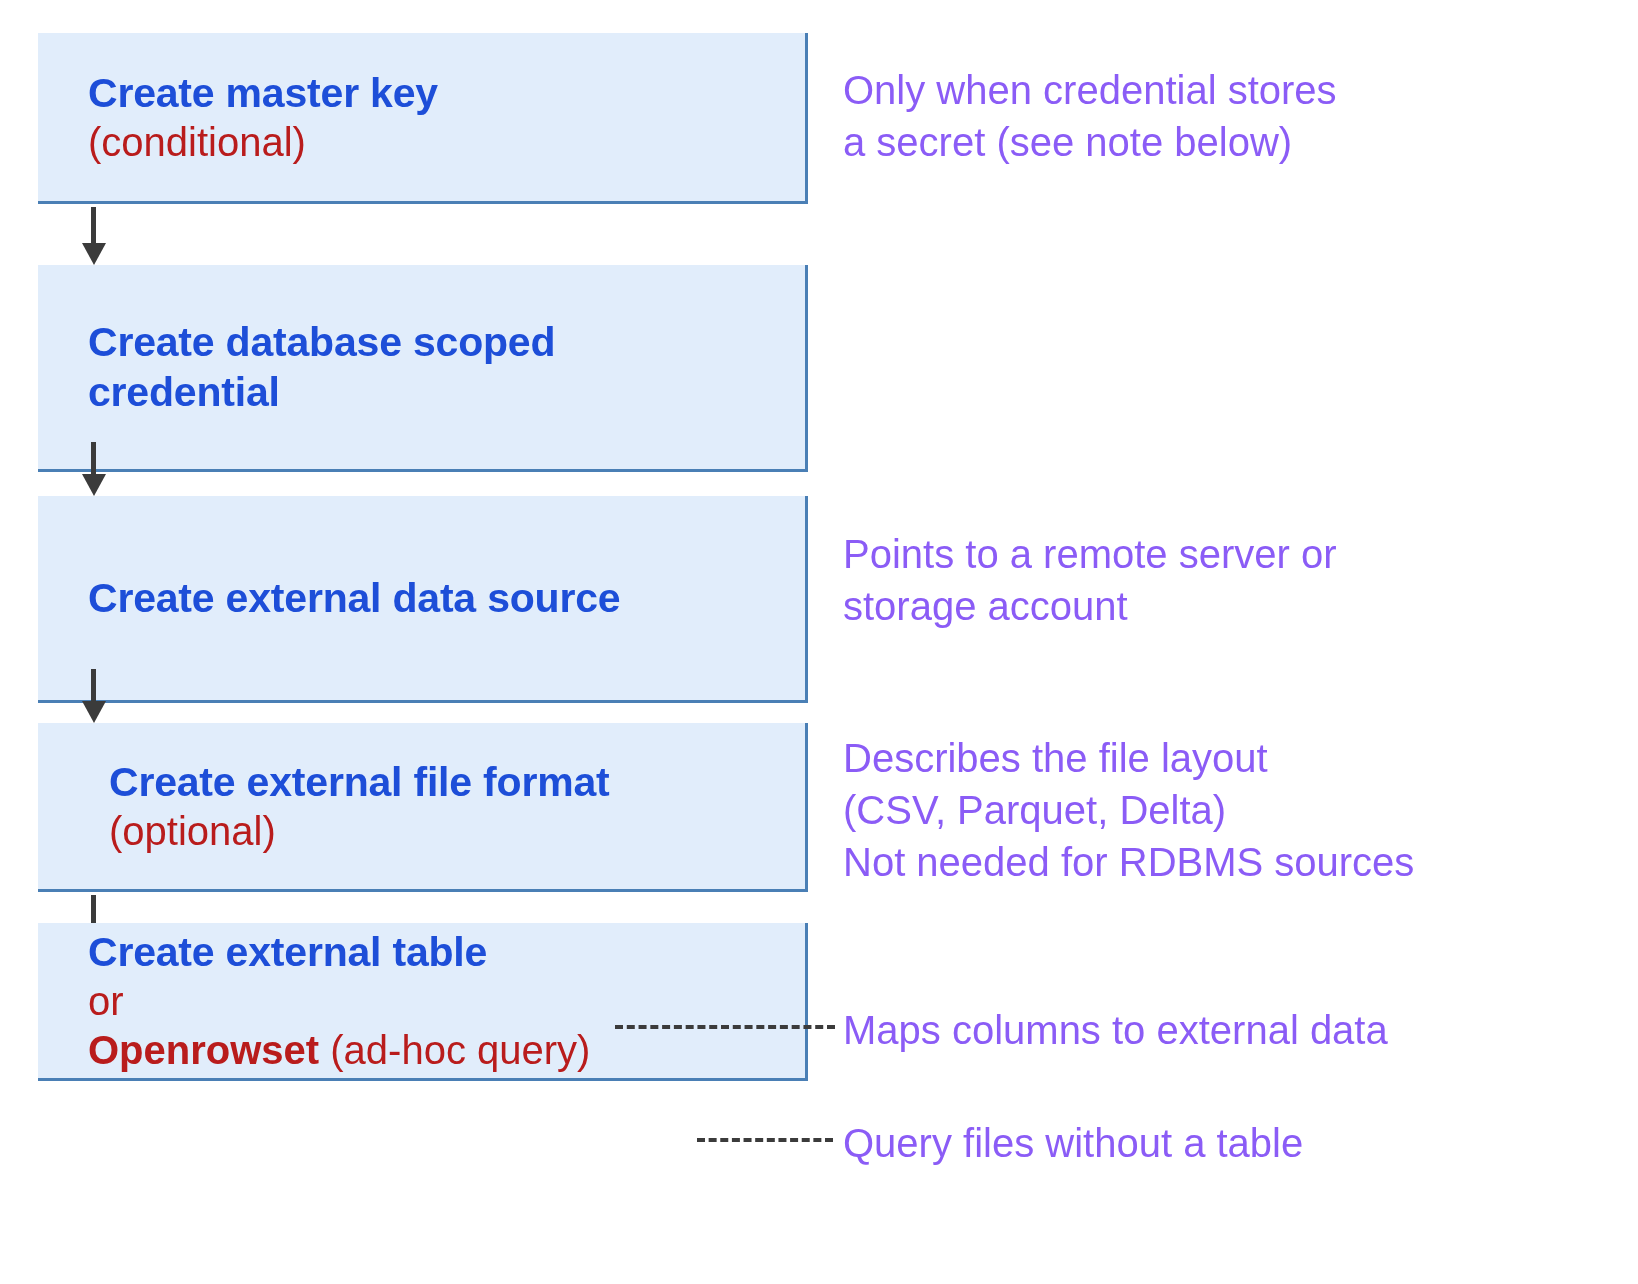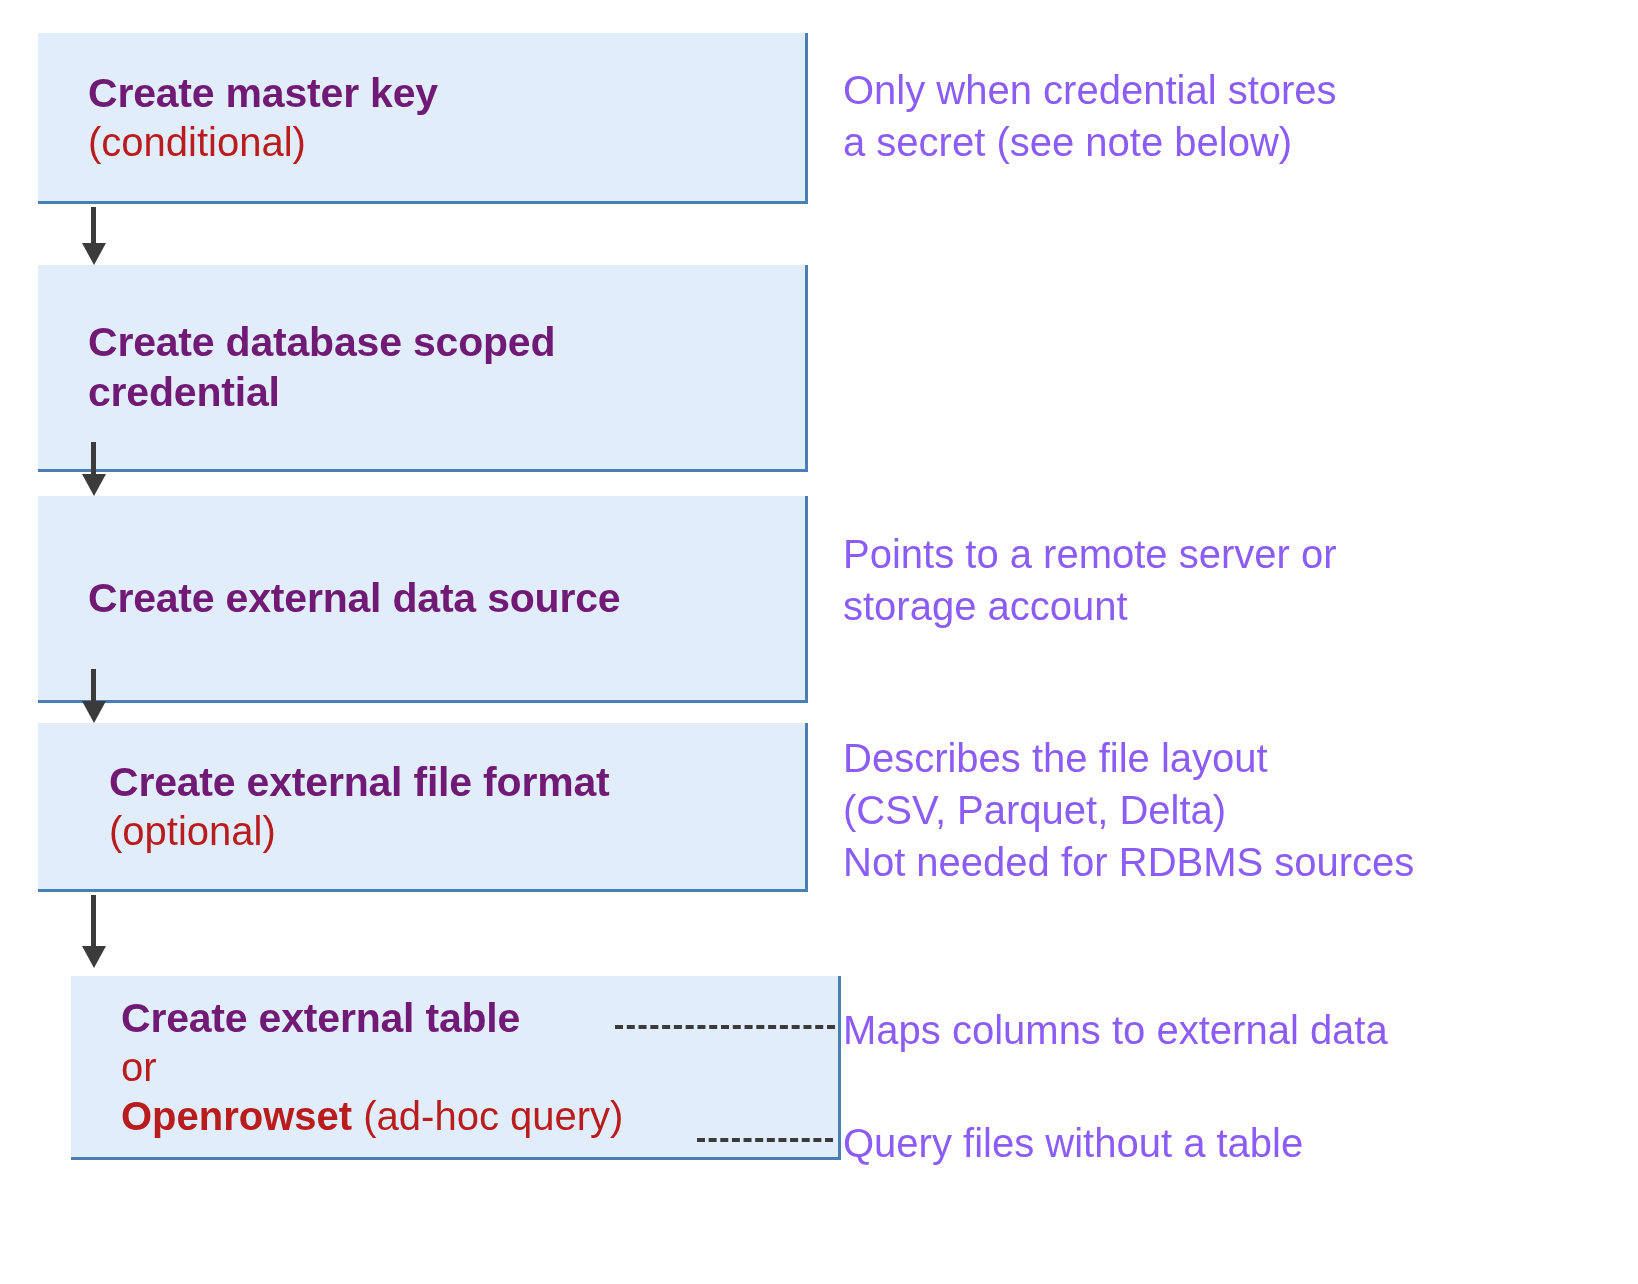--- a/index.html
+++ b/index.html
@@ -38,34 +38,34 @@
   }
   .box-inner {
     padding-left: 50px;
     padding-right: 14px;
   }
   .b-title {
     font-weight: bold;
     font-size: 41px;
     line-height: 1.22;
     letter-spacing: -0.2px;
-    color: #701a75;
+    color: #1d4ed8;
   }
   .b-sub {
     font-weight: normal;
     font-size: 40px;
     line-height: 1.22;
     color: #b91c1c;
   }
 
   #box1 { top: 33px;  height: 171px; }
   #box2 { top: 265px; height: 207px; }
   #box3 { top: 496px; height: 207px; }
   #box4 { top: 723px; height: 169px; padding-left: 21px; }
-  #box5 { top: 976px; height: 184px; margin-left: 33px; }
+  #box5 { top: 923px; height: 158px; }
 
   
   .arrow {
     position: absolute;
     left: 82px;
     width: 24px;
   }
   .arrow .shaft {
     position: absolute;
     left: 9px;

